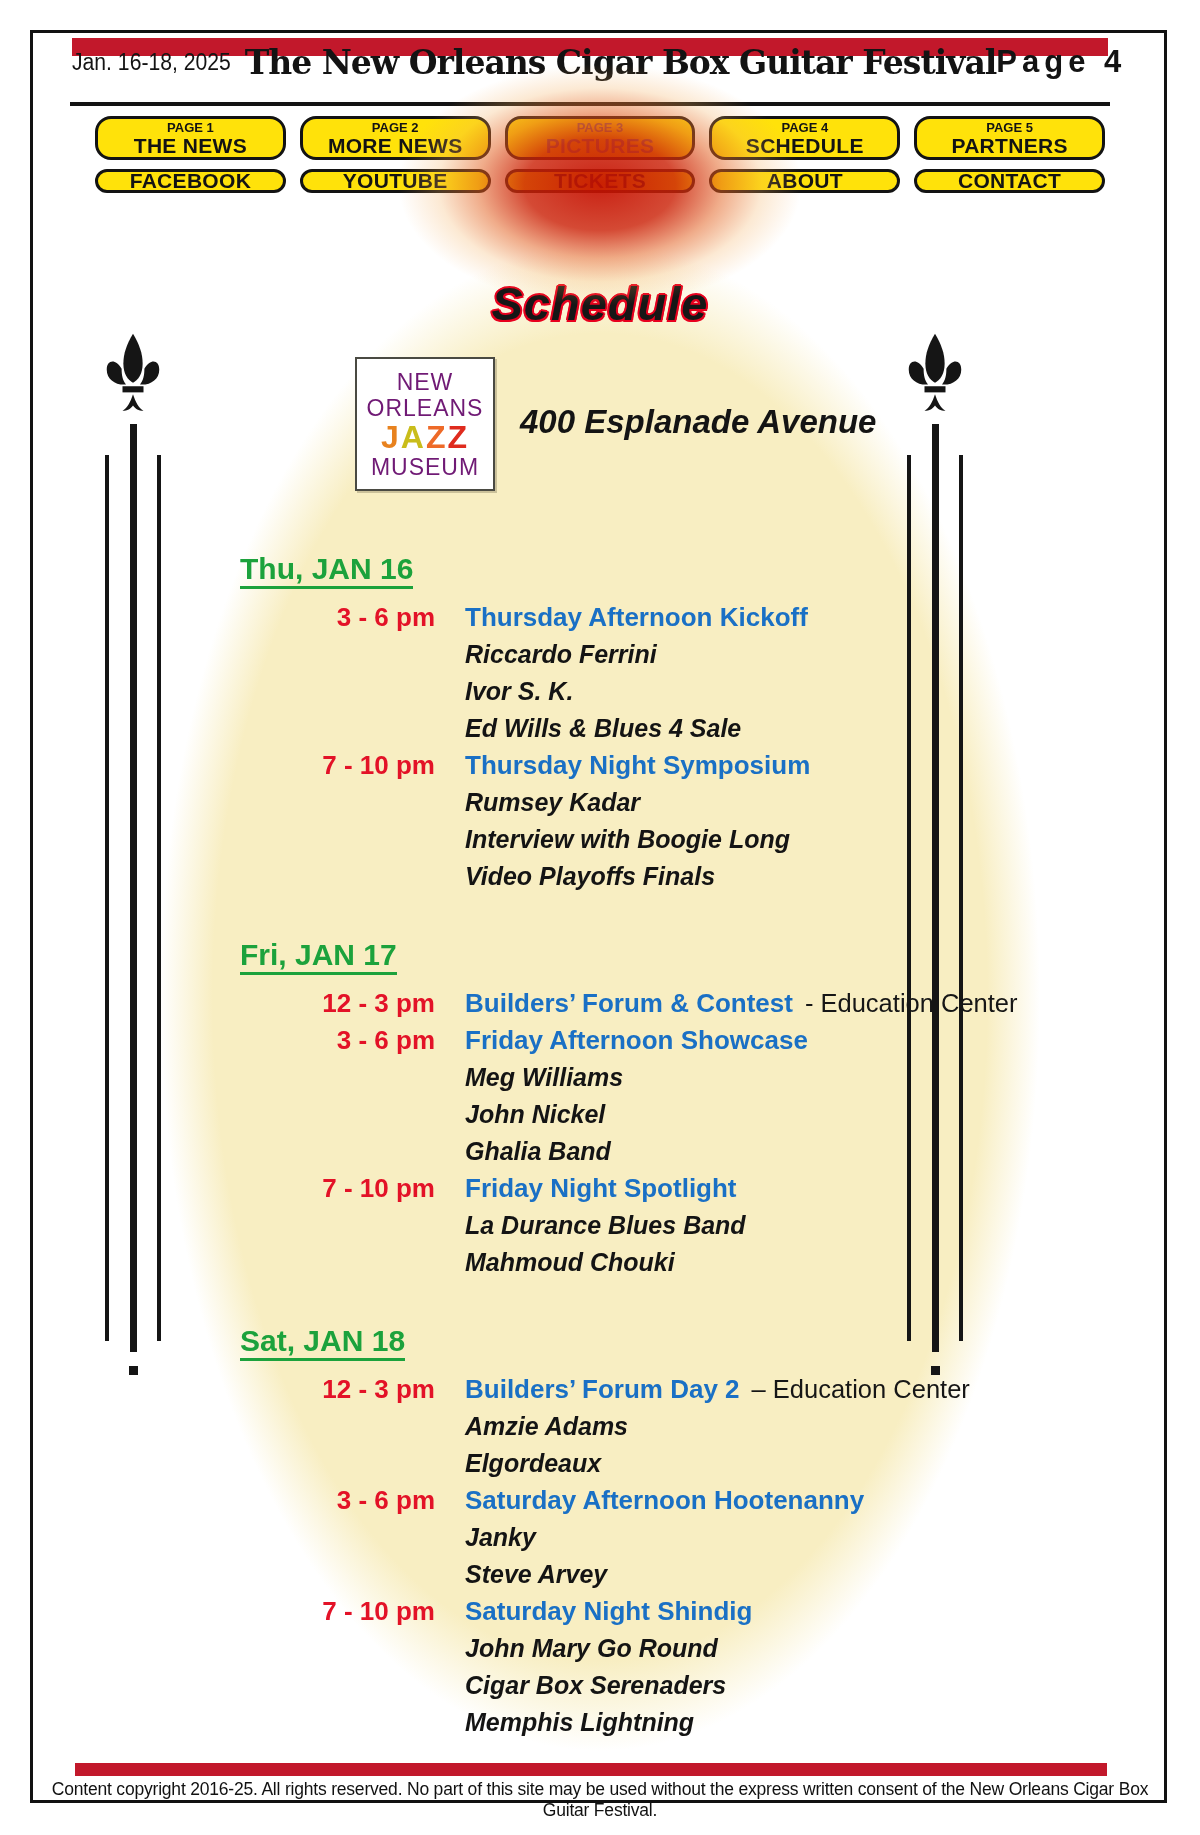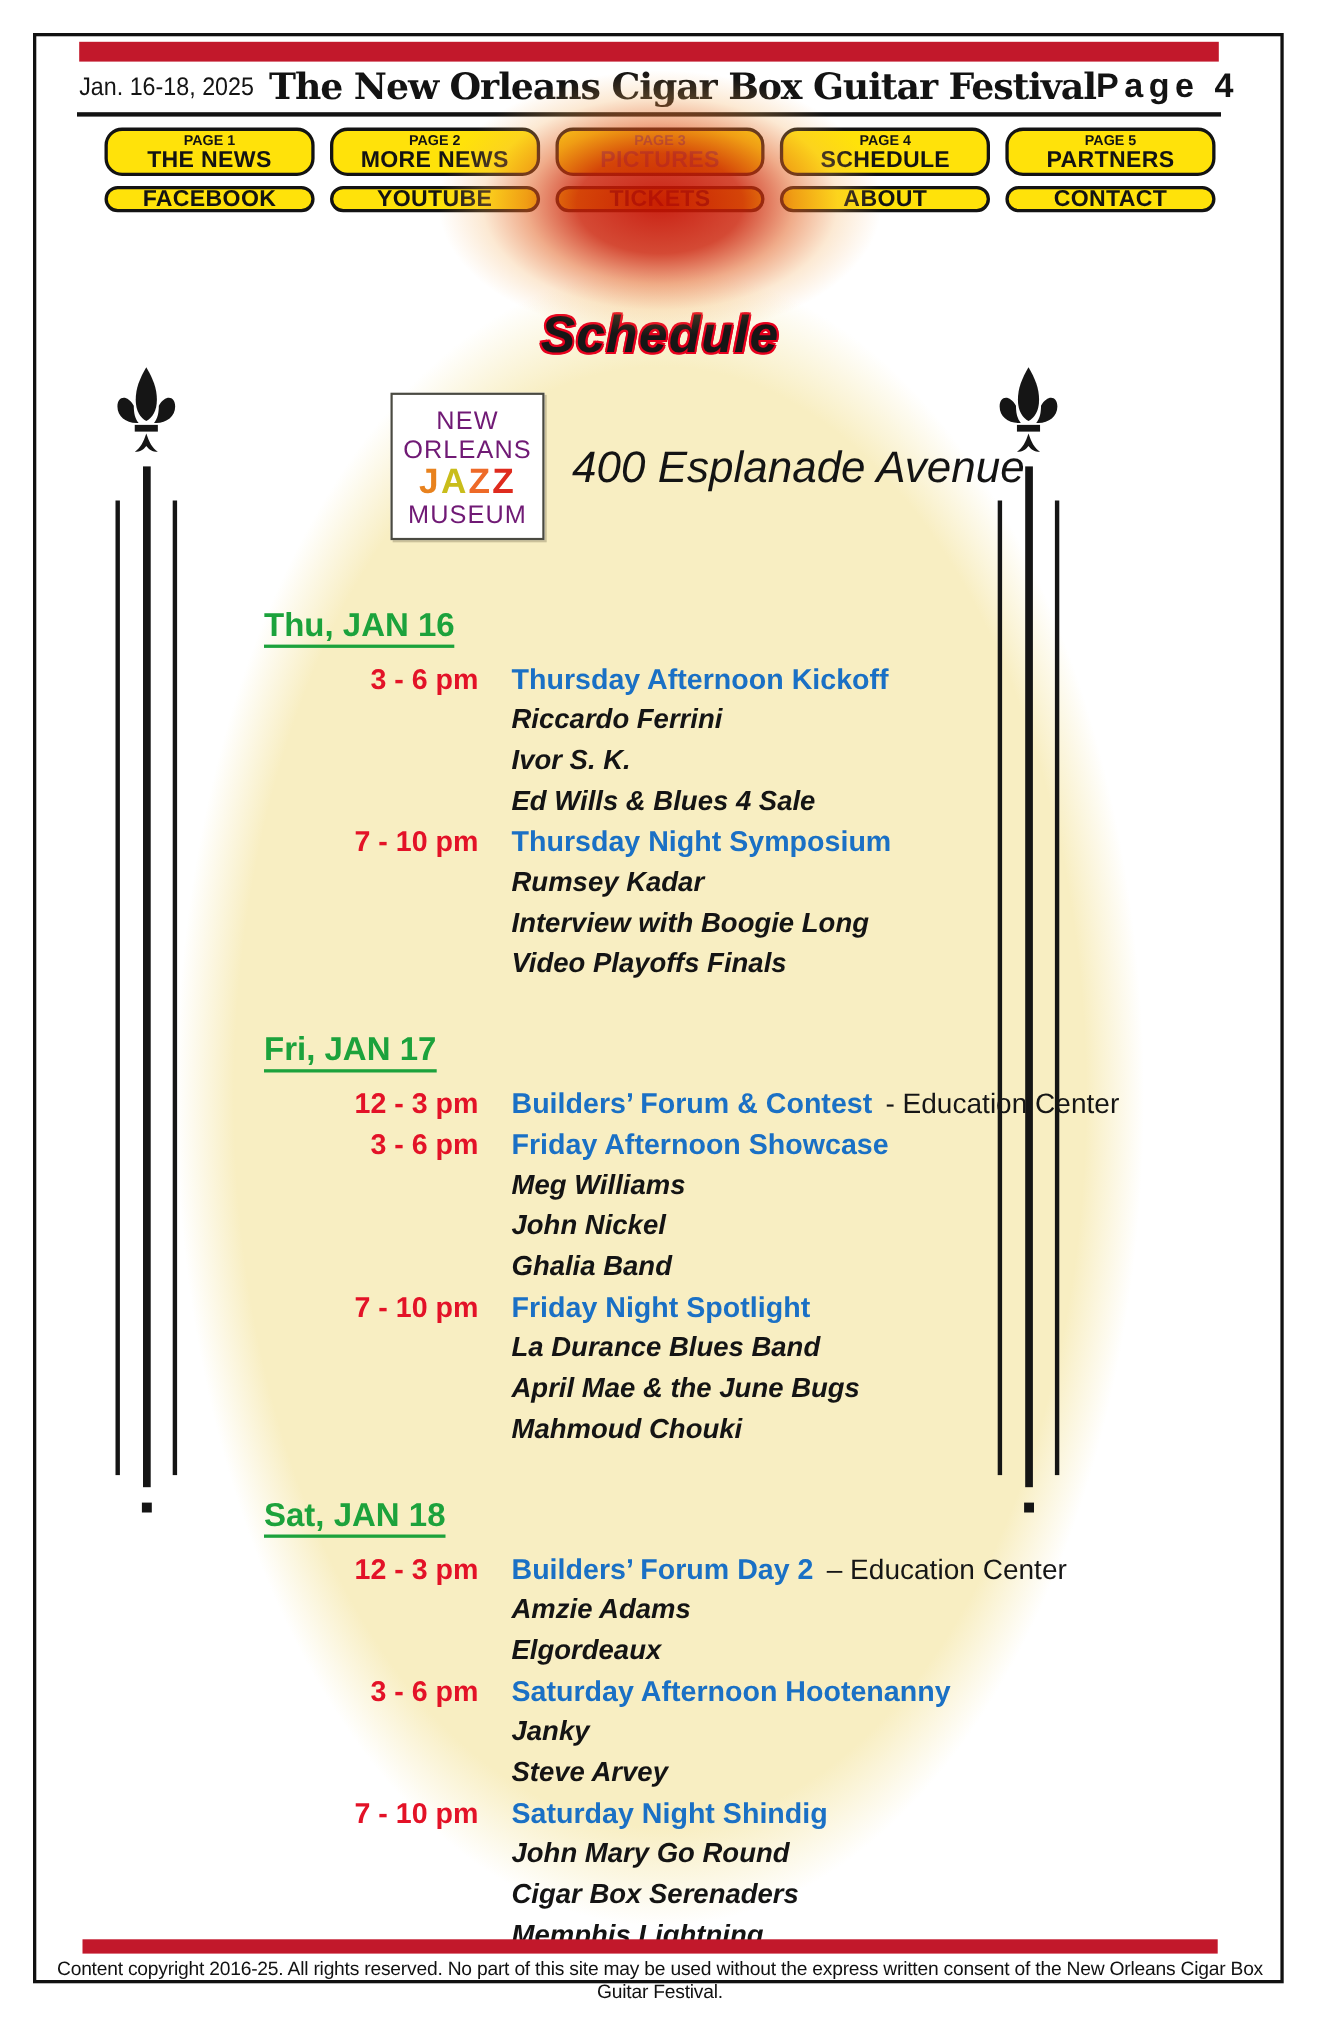--- a/index.html
+++ b/index.html
@@ -4,21 +4,21 @@
 <style>
   html,body{margin:0;padding:0;}
   body{
     width:1200px;height:1835px;position:relative;overflow:hidden;
     background:#ffffff;font-family:"Liberation Sans",sans-serif;color:#141414;
   }
   .page-frame{position:absolute;left:30px;top:30px;width:1137px;height:1773px;
     border:3px solid #111;box-sizing:border-box;z-index:0;}
   .top-red-bar{position:absolute;left:72px;top:38px;width:1036px;height:18px;
     background:var(--red-bar,#C2182B);z-index:1;}
-  .header-row{position:absolute;left:72px;top:56px;width:1036px;height:44px;
+  .header-row{position:absolute;left:72px;top:40px;width:1036px;height:44px;
     display:flex;align-items:center;z-index:1;}
   .header-date{font-size:23px;white-space:nowrap;transform:scaleX(.92);transform-origin:left center;}
   .site-title{flex:1;text-align:center;font-family:"DejaVu Serif",serif;font-weight:bold;
     font-size:33px;letter-spacing:-1px;color:#131313;white-space:nowrap;}
   .page-label{font-size:31px;font-weight:bold;letter-spacing:5px;color:#131313;white-space:nowrap;}
   .header-rule{position:absolute;left:70px;top:102px;width:1040px;height:4px;background:#131313;z-index:1;}
 
   .nav{position:absolute;left:95px;top:116px;width:1010px;display:flex;flex-direction:column;gap:9px;z-index:1;}
   .nav-row{display:flex;gap:14px;}
   .nav-btn{flex:1;background:var(--button-yellow,#FFE20A);border:3px solid var(--button-border,#131313);
@@ -43,21 +43,21 @@
     text-shadow:2px 0 0 var(--outline-red,#E8001E),-2px 0 0 var(--outline-red,#E8001E),
       0 2px 0 var(--outline-red,#E8001E),0 -2px 0 var(--outline-red,#E8001E),
       1.5px 1.5px 0 var(--outline-red,#E8001E),-1.5px -1.5px 0 var(--outline-red,#E8001E),
       1.5px -1.5px 0 var(--outline-red,#E8001E),-1.5px 1.5px 0 var(--outline-red,#E8001E);}
 
   .logo-box{position:absolute;left:355px;top:357px;width:140px;height:134px;background:#fff;
     border:2px solid #4a4a42;box-shadow:2px 2px 0 rgba(120,110,80,.35);z-index:1;
     display:flex;flex-direction:column;align-items:center;justify-content:center;box-sizing:border-box;}
   .logo-line{font-size:23px;line-height:26px;letter-spacing:1px;color:#701a75;}
   .logo-jazz{font-size:32px;line-height:33px;font-weight:bold;letter-spacing:2px;}
-  .venue-address{position:absolute;left:520px;top:403px;font-size:40px;font-style:italic;z-index:1;}
+  .venue-address{position:absolute;left:520px;top:403px;font-size:33px;font-style:italic;z-index:1;font-weight:bold;}
 
   .schedule{position:absolute;left:240px;top:509px;width:790px;z-index:1;}
   .day-heading-wrap{height:41px;margin-bottom:5px;margin-top:44px;}
   .day-heading{display:inline-block;font-size:30px;font-weight:bold;line-height:32px;
     color:var(--green,#1CA23C);border-bottom:3.5px solid var(--green,#1CA23C);padding-bottom:1px;}
   .slot-row{display:grid;grid-template-columns:195px 1fr;column-gap:30px;height:37px;line-height:37px;white-space:nowrap;}
   .slot-time{text-align:right;font-weight:bold;font-size:26px;color:var(--time-red,#E31227);}
   .slot-title-cell{white-space:nowrap;}
   .slot-title{font-weight:bold;font-size:26px;color:var(--event-blue,#1A70C5);}
   .slot-suffix{font-size:25.5px;color:#161616;margin-left:12px;}
@@ -168,21 +168,20 @@
       <div class="slot-title-cell"><span class="slot-title">Friday Afternoon Showcase</span></div>
     </div>
     <div class="act-row">Meg Williams</div>
     <div class="act-row">John Nickel</div>
     <div class="act-row">Ghalia Band</div>
     <div class="slot-row">
       <div class="slot-time">7 - 10 pm</div>
       <div class="slot-title-cell"><span class="slot-title">Friday Night Spotlight</span></div>
     </div>
     <div class="act-row">La Durance Blues Band</div>
-    <div class="act-row">April Mae &amp; the June Bugs</div>
     <div class="act-row">Mahmoud Chouki</div>
     <div class="day-heading-wrap"><span class="day-heading">Sat, JAN 18</span></div>
     <div class="slot-row">
       <div class="slot-time">12 - 3 pm</div>
       <div class="slot-title-cell"><span class="slot-title">Builders’ Forum Day 2</span><span class="slot-suffix">– Education Center</span></div>
     </div>
     <div class="act-row">Amzie Adams</div>
     <div class="act-row">Elgordeaux</div>
     <div class="slot-row">
       <div class="slot-time">3 - 6 pm</div>

